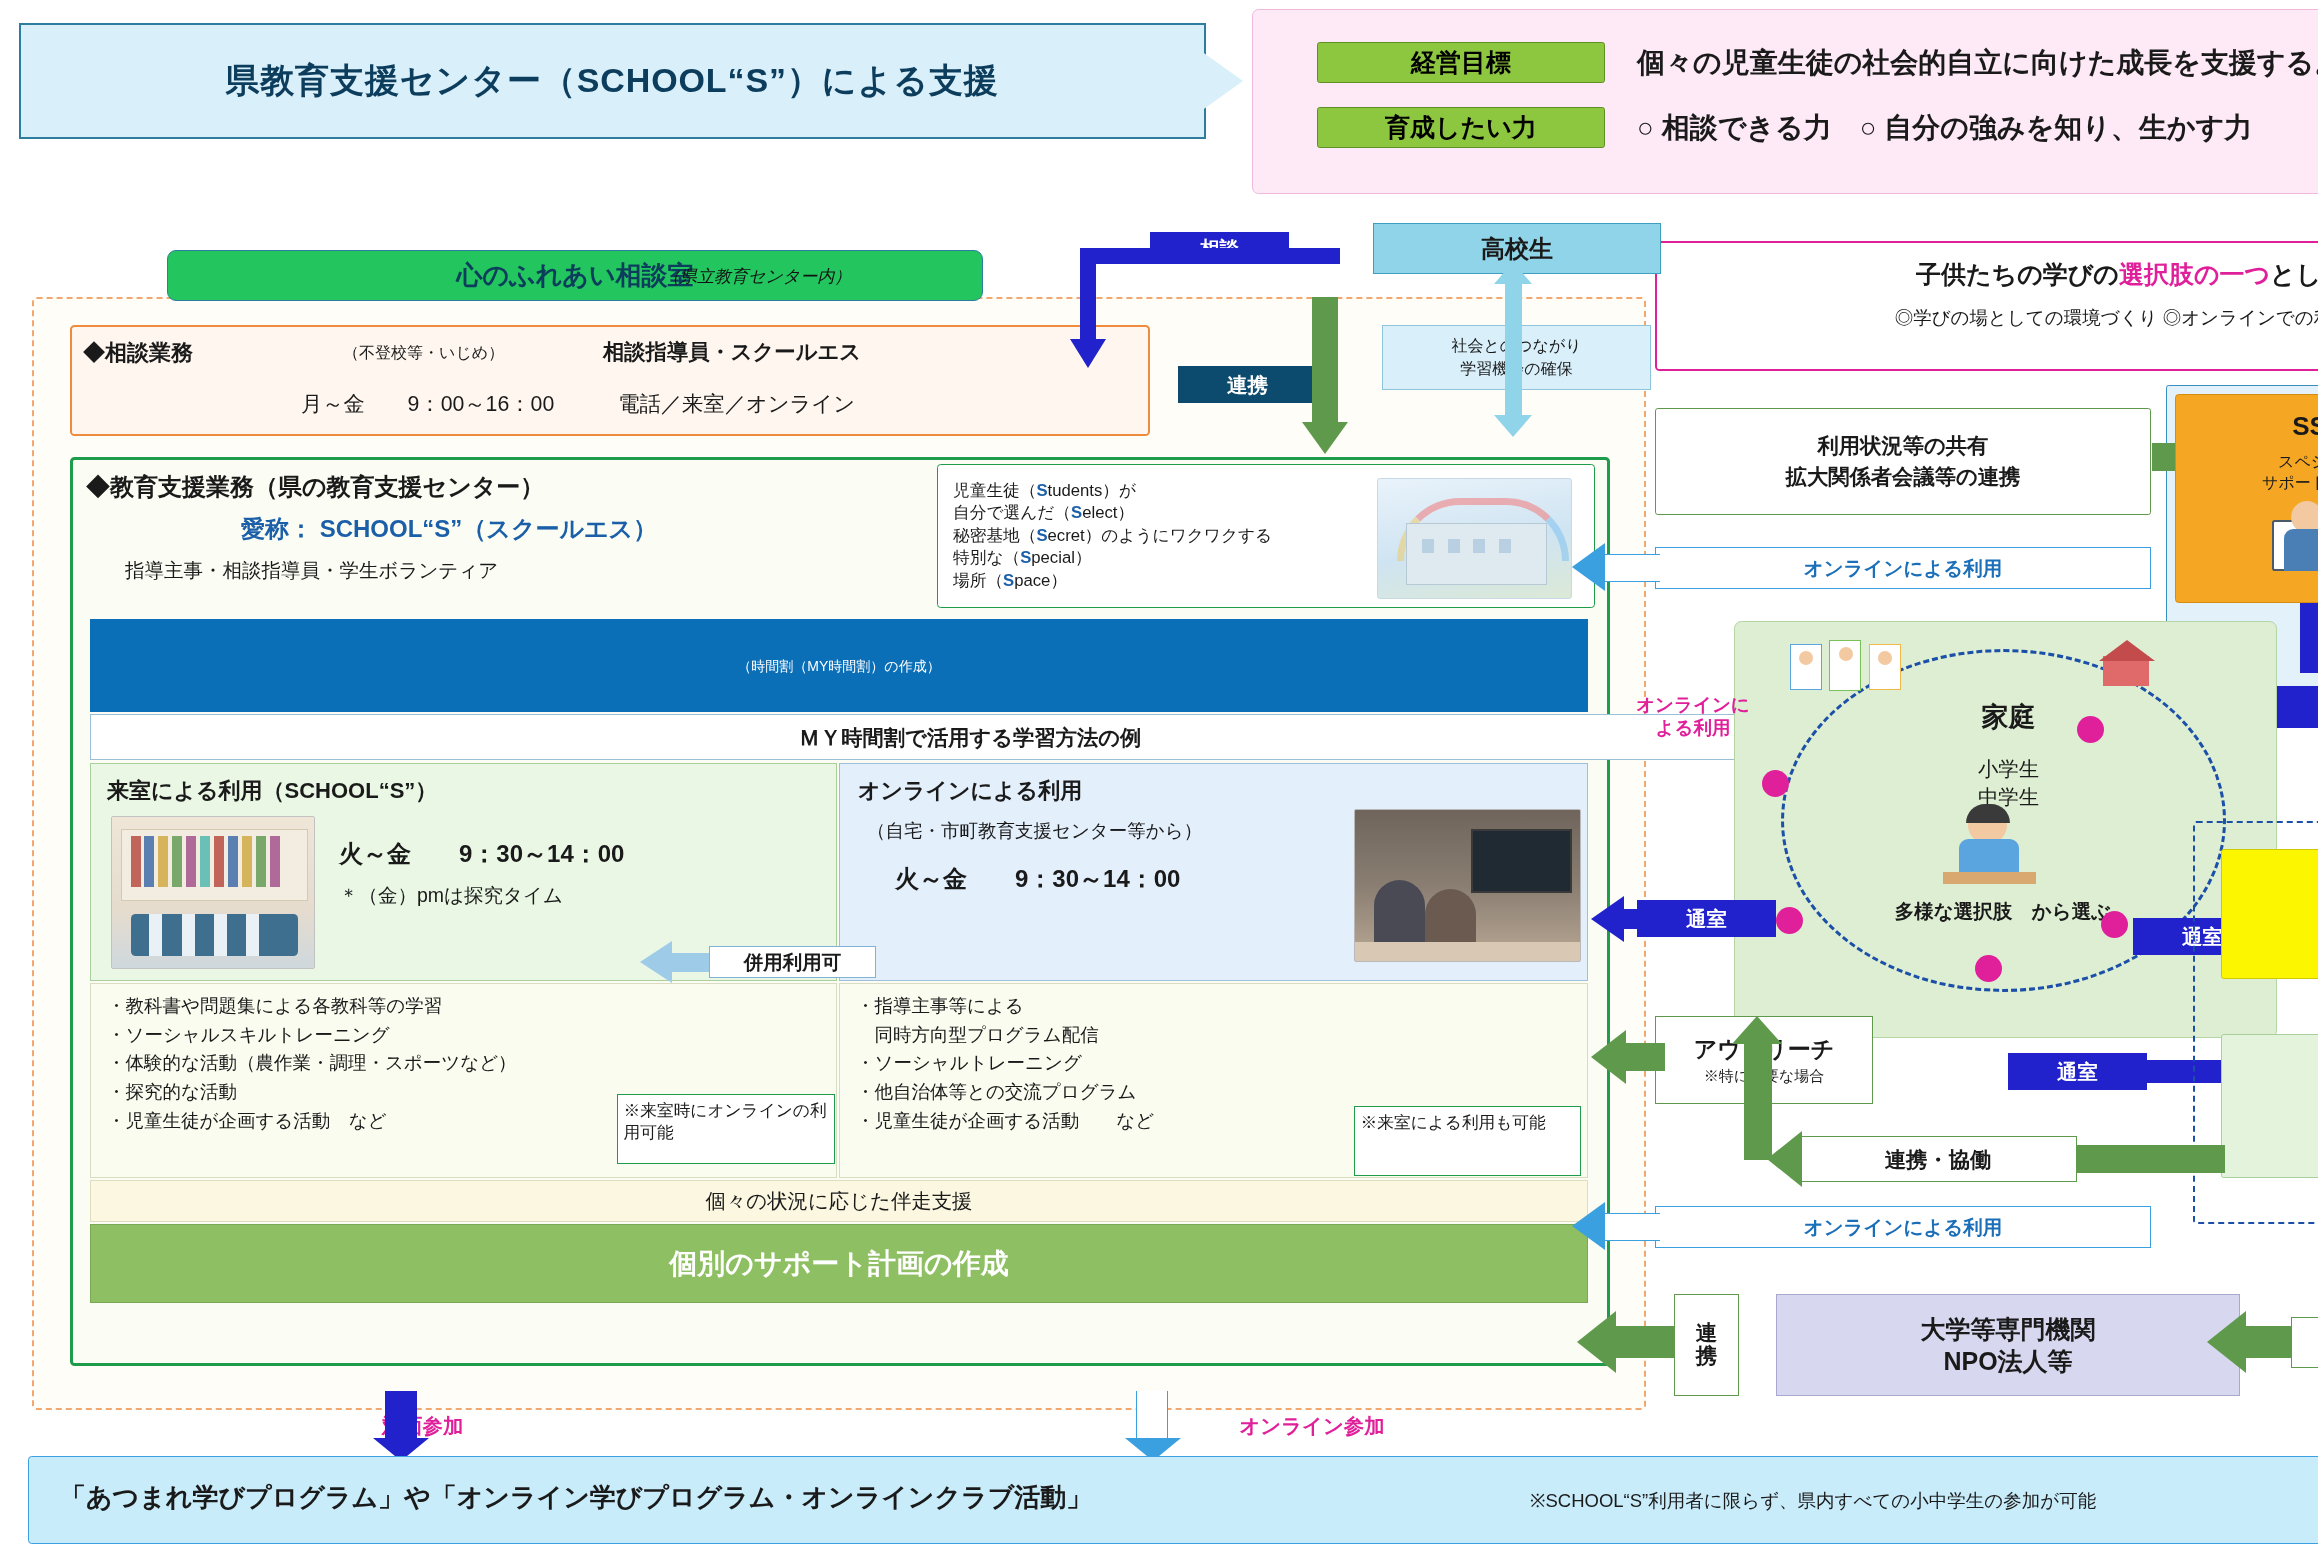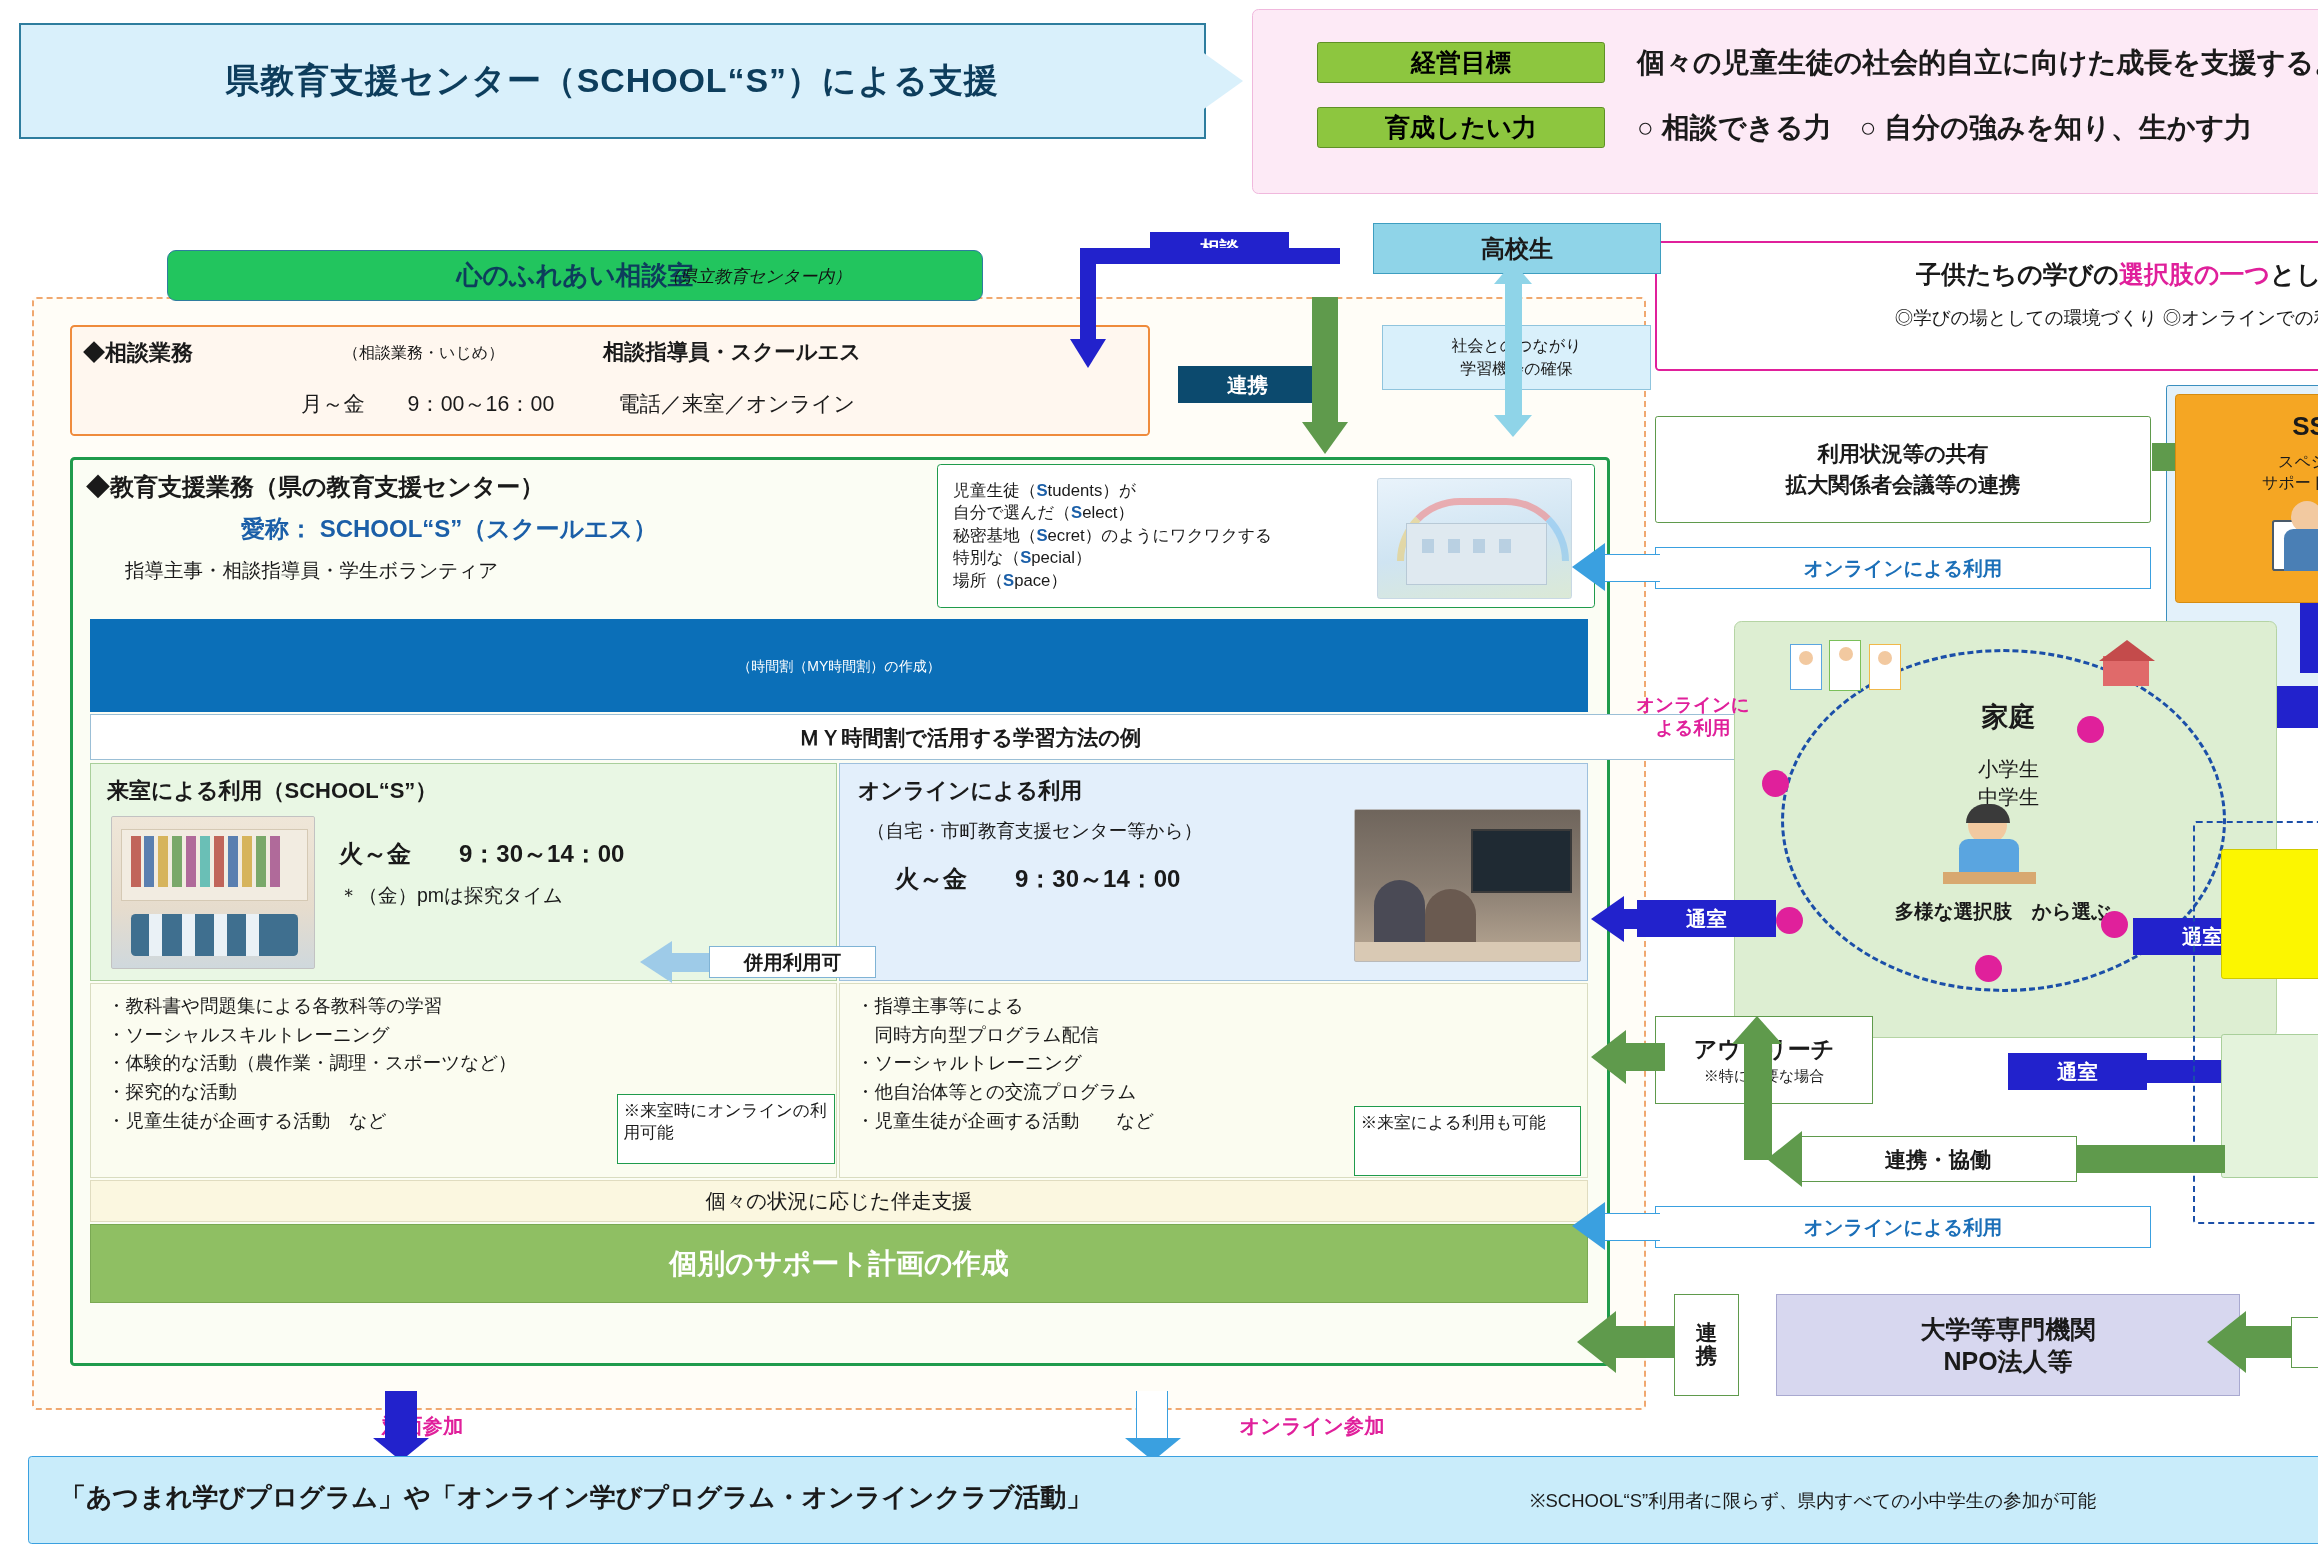--- a/index.html
+++ b/index.html
@@ -174,21 +174,21 @@
   #renkei-label-1{
     left:1178px;top:366px;width:139px;height:37px;background:#0c4a6e;color:#fff;font-size:20.4px;font-weight:bold;
   }
   #society-note{
     left:1382px;top:325px;width:269px;height:65px;background:#d9f0fb;border:0.9px solid #8fc4dd;
     font-size:16px;line-height:1.4;
   }
 
   #share-box{
     left:1655px;top:408px;width:496px;height:107px;background:#ffffff;border:1.9px solid #5f9a4c;border-radius:2.8px;
-    font-size:21.3px;font-weight:bold;line-height:1.45;margin-top:8px;
+    font-size:21.3px;font-weight:bold;line-height:1.45;
   }
   #online-use-1{
     left:1655px;top:547px;width:496px;height:42px;background:#ffffff;border:1.4px solid #3aa0e0;
     color:#1b6fb8;font-size:19.5px;font-weight:bold;
   }
 
   #ssr-box{
     left:2175px;top:394px;width:288px;height:209px;background:#f5a623;border:1.4px solid #d68c10;border-radius:3.7px;
   }
   #ssr-title{left:2180px;top:408px;width:278px;height:37px;font-size:26px;font-weight:bold;}
@@ -284,21 +284,21 @@
 <div class="abs ctr" id="goal-text-1">個々の児童生徒の社会的自立に向けた成長を支援する。</div>
 <div class="abs ctr" id="goal-text-2">○ 相談できる力　○ 自分の強みを知り、生かす力</div>
 
 <div class="abs" id="left-dashed"></div>
 
 <div class="abs ctr" id="kokoro-label">心のふれあい相談室</div>
 <div class="abs ctr" id="kokoro-sub">（県立教育センター内）</div>
 
 <div class="abs" id="consult-box"></div>
 <div class="abs ctr" id="consult-l1">◆相談業務</div>
-<div class="abs ctr" id="consult-l1b">（相談業務・いじめ）</div>
+<div class="abs ctr" id="consult-l1b">（不登校等・いじめ）</div>
 <div class="abs ctr" id="consult-l1c">相談指導員・スクールエス</div>
 <div class="abs ctr" id="consult-l2">月～金　　9：00～16：00　　　電話／来室／オンライン</div>
 
 <div class="abs" id="support-box"></div>
 <div class="abs ctr" id="support-t1">◆教育支援業務（県の教育支援センター）</div>
 <div class="abs ctr" id="support-t2">愛称： SCHOOL“S”（スクールエス）</div>
 <div class="abs ctr" id="support-t3">指導主事・相談指導員・学生ボランティア</div>
 
 <div class="abs" id="meaning-box"></div>
 <div class="abs" id="meaning-text">

